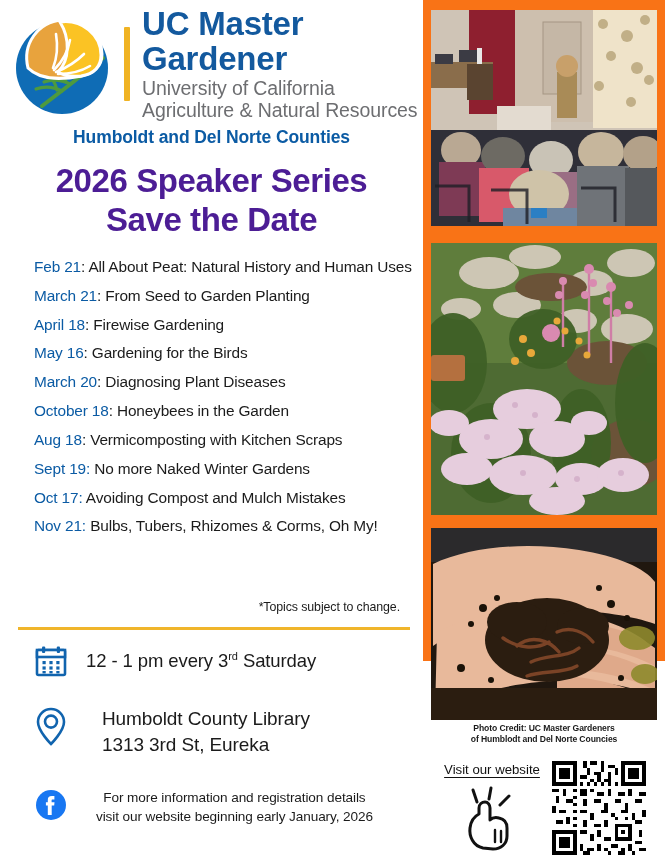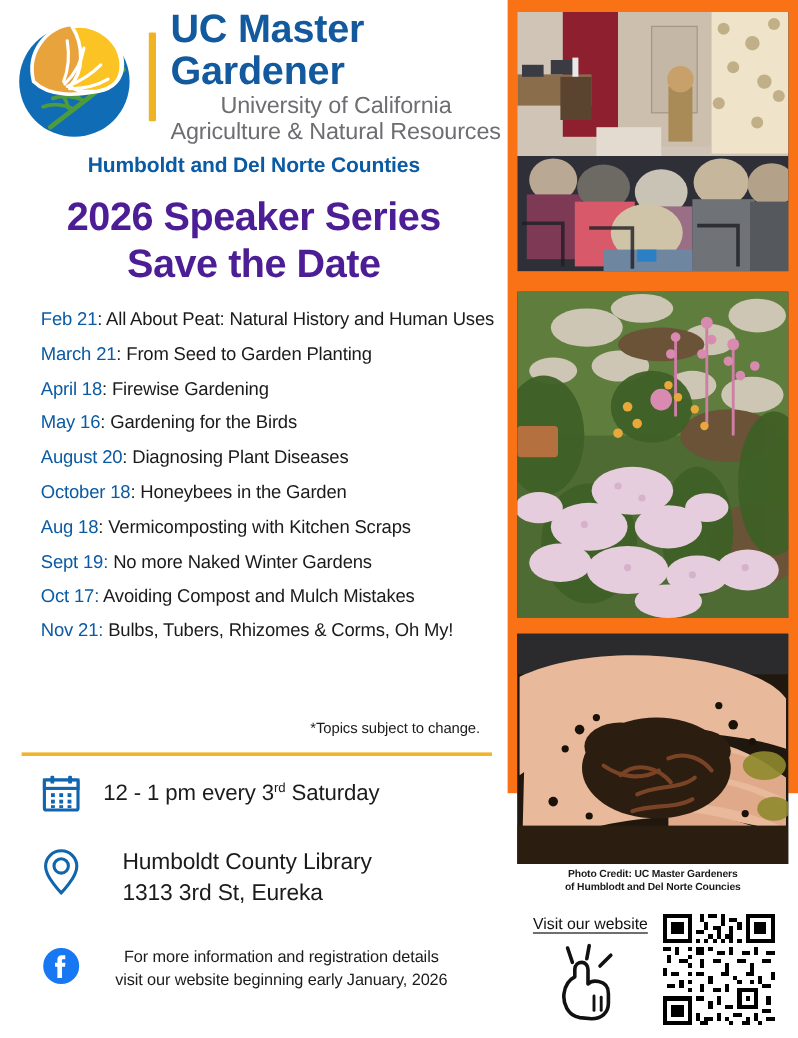--- a/index.html
+++ b/index.html
@@ -17,21 +17,21 @@
     position:absolute;left:0;top:0;width:423px;height:865px;
     background:#ffffff;
   }
 
   
   .logo-row{position:absolute;left:8px;top:8px;width:410px;height:112px;display:flex;align-items:center;}
   .logo-mark{width:112px;height:108px;flex:0 0 112px;position:relative;}
   .logo-sep{width:6px;height:74px;background:#F0B323;margin:0 12px 0 4px;flex:0 0 6px;border-radius:1px;}
   .logo-text{display:flex;flex-direction:column;justify-content:center;}
   .logo-l1{color:#13599E;font-size:33px;font-weight:bold;line-height:1.06;letter-spacing:-0.2px;}
-  .logo-l2{color:#6d6e71;font-size:19.5px;line-height:1.15;letter-spacing:-0.1px;text-align:center;}
+  .logo-l2{color:#6d6e71;font-size:19.5px;line-height:1.15;letter-spacing:-0.1px;}
   .logo-l3{color:#6d6e71;font-size:19.5px;line-height:1.15;letter-spacing:-0.1px;}
 
   .county{
     position:absolute;left:0;top:127px;width:423px;text-align:center;
     color:#0B5BA4;font-size:17.5px;font-weight:bold;letter-spacing:-0.1px;
   }
 
   .title{
     position:absolute;left:0;top:162px;width:423px;text-align:center;
     color:#4c1d95;font-weight:bold;font-size:33px;line-height:1.18;letter-spacing:-0.4px;
@@ -140,21 +140,21 @@
     <div class="title">
       <div>2026 Speaker Series</div>
       <div>Save the Date</div>
     </div>
 
     <div class="schedule">
         <div class="sch-item"><span class="sch-date">Feb 21</span><span>: </span><span>All About Peat: Natural History and Human Uses</span></div>
         <div class="sch-item"><span class="sch-date">March 21</span><span>: </span><span>From Seed to Garden Planting</span></div>
         <div class="sch-item"><span class="sch-date">April 18</span><span>: </span><span>Firewise Gardening</span></div>
         <div class="sch-item"><span class="sch-date">May 16</span><span>: </span><span>Gardening for the Birds</span></div>
-        <div class="sch-item"><span class="sch-date">August 20</span><span>: </span><span>Diagnosing Plant Diseases</span></div>
+        <div class="sch-item"><span class="sch-date">March 20</span><span>: </span><span>Diagnosing Plant Diseases</span></div>
         <div class="sch-item"><span class="sch-date">October 18</span><span>:  </span><span>Honeybees in the Garden</span></div>
         <div class="sch-item"><span class="sch-date">Aug 18</span><span>: </span><span>Vermicomposting with Kitchen Scraps</span></div>
         <div class="sch-item"><span class="sch-date">Sept 19:</span><span> </span><span>No more Naked Winter Gardens</span></div>
         <div class="sch-item"><span class="sch-date">Oct 17:</span><span> </span><span>Avoiding Compost and Mulch Mistakes</span></div>
         <div class="sch-item"><span class="sch-date">Nov 21:</span><span> </span><span>Bulbs, Tubers, Rhizomes &amp; Corms, Oh My!</span></div>
       </div>
 
     <div class="divider"></div>
 
     <div class="info-row row-time">

